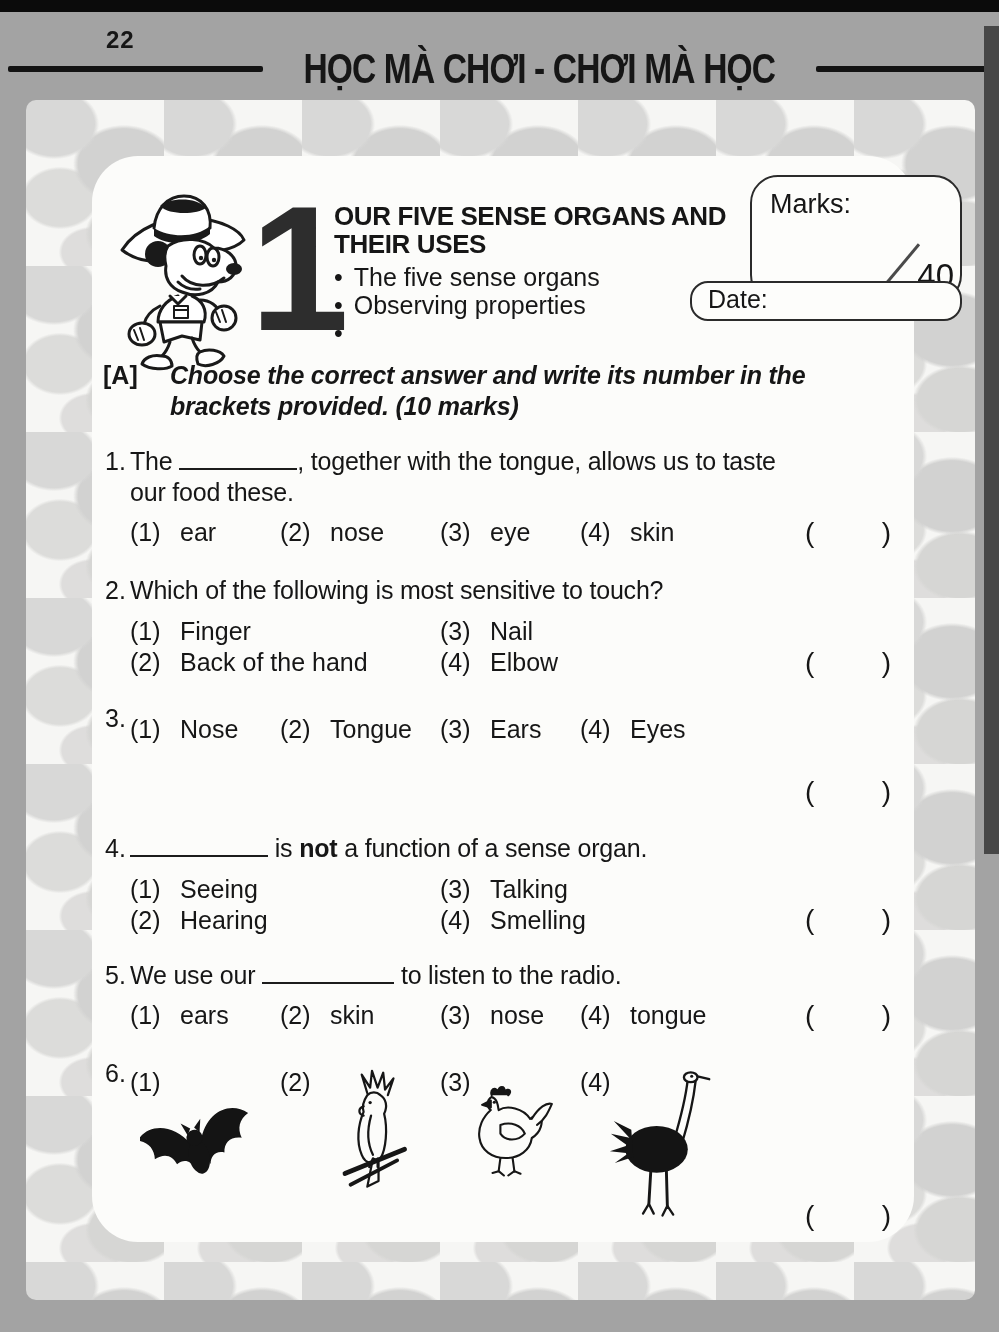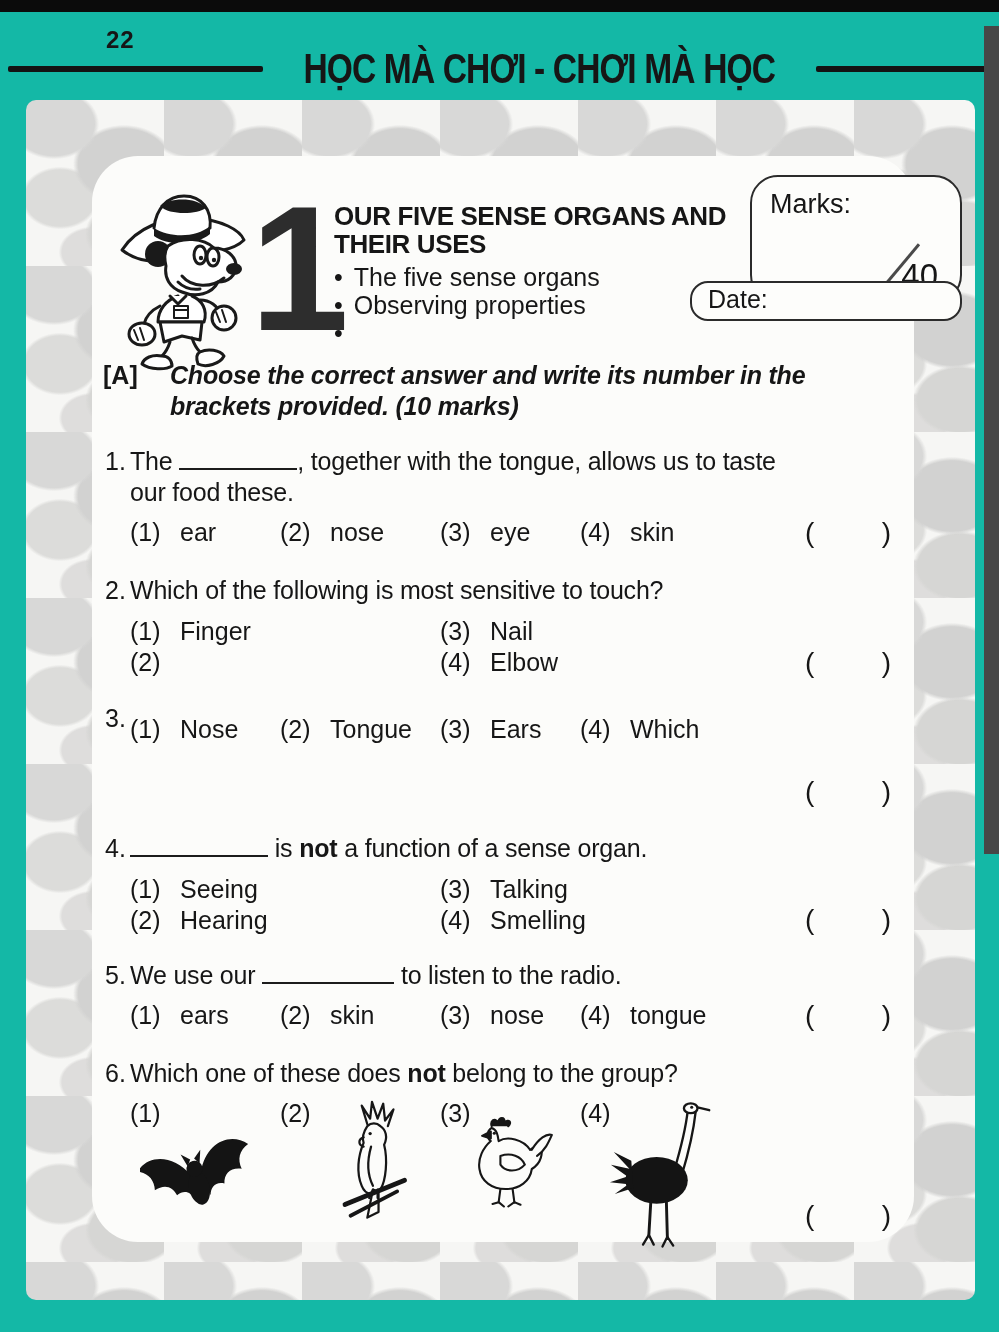--- a/index.html
+++ b/index.html
@@ -1,16 +1,16 @@
 <!DOCTYPE html>
 <html><head>
 <meta charset="utf-8">
 <style>
   html,body{margin:0;padding:0;background:#e8e8e8;}
-  .page{position:relative;width:999px;height:1332px;margin:0 auto;background:#14b8a6;overflow:hidden;
+  .page{position:relative;width:999px;height:1332px;margin:0 auto;background:#a3a3a3;overflow:hidden;
         font-family:"Liberation Sans",sans-serif;color:#161616;}
 
   
   .top-bar{position:absolute;left:0;top:0;width:100%;height:12px;background:#0b0b0b;}
   .page-num{position:absolute;left:106px;top:26px;font-size:24px;font-weight:bold;letter-spacing:1px;}
   .header-rule-row{position:absolute;top:52px;left:8px;right:12px;display:flex;align-items:center;height:34px;justify-content:center;}
   .rule{height:6px;background:#131313;border-radius:2px;}
   .rule.left{width:255px;}
   .rule.right{flex:1;}
   .main-title{font-size:39px;font-weight:bold;margin:0 2px;white-space:nowrap;letter-spacing:-1px;
@@ -36,21 +36,21 @@
   .lesson-title .t{font-size:26px;font-weight:bold;line-height:28px;letter-spacing:-0.4px;}
   .lesson-bullets{margin-top:5px;}
   .bullet-item{font-size:25px;line-height:28px;display:flex;}
   .bullet-dot{margin-right:11px;}
 
   
   .marks-box{position:absolute;left:750px;top:147px;width:208px;height:124px;background:#fdfdfb;
              border:2.5px solid #2b2b2b;border-radius:28px;margin-top:28px;}
   .marks-label{position:absolute;left:18px;top:12px;font-size:27px;}
   .marks-slash{position:absolute;left:98px;top:98px;width:84px;height:3px;background:#4a4a4a;transform:rotate(-50deg);}
-  .marks-total{position:absolute;right:22px;bottom:6px;font-size:33px;}
+  .marks-total{position:absolute;right:6px;bottom:6px;font-size:33px;}
   .date-box{position:absolute;left:690px;top:281px;width:268px;height:36px;background:#fdfdfb;
             border:2px solid #2b2b2b;border-radius:18px;}
   .date-label{position:absolute;left:16px;top:2px;font-size:25px;}
 
   
   .section-head{position:absolute;left:103px;top:360px;display:flex;}
   .section-label{font-weight:bold;font-size:25px;width:67px;flex:none;line-height:31px;}
   .section-instruction{font-weight:bold;font-size:25px;line-height:31px;letter-spacing:-0.2px;white-space:nowrap;font-style:italic;}
 
   
@@ -209,20 +209,21 @@
             <div class="option">
               <span class="opt-num">(1)</span>
               <span class="opt-label">Finger</span>
             </div>
             <div class="option">
               <span class="opt-num">(3)</span>
               <span class="opt-label">Nail</span>
             </div>
             <div class="option">
               <span class="opt-num">(2)</span>
+              <span class="opt-label">Back of the hand</span>
             </div>
             <div class="option">
               <span class="opt-num">(4)</span>
               <span class="opt-label">Elbow</span>
             </div>
           </div>
         </div>
         <div class="bracket">
           <span>(</span>
           <span>)</span>
@@ -239,21 +240,21 @@
             <div class="option">
               <span class="opt-num">(2)</span>
               <span class="opt-label">Tongue</span>
             </div>
             <div class="option">
               <span class="opt-num">(3)</span>
               <span class="opt-label">Ears</span>
             </div>
             <div class="option">
               <span class="opt-num">(4)</span>
-              <span class="opt-label">Which</span>
+              <span class="opt-label">Eyes</span>
             </div>
           </div>
         </div>
         <div class="bracket">
           <span>(</span>
           <span>)</span>
         </div>
       </div>
       <div class="question q4">
         <div class="q-num">4.</div>
@@ -307,21 +308,20 @@
           </div>
         </div>
         <div class="bracket">
           <span>(</span>
           <span>)</span>
         </div>
       </div>
       <div class="question q6">
         <div class="q-num">6.</div>
         <div class="q-body">
-          <div class="q-text"><span>Which one of these does </span><span class="b">not</span><span> belong to the group?</span></div>
           <div class="q-options images">
             <div class="option"><span class="opt-num">(1)</span><span class="opt-img bat">
                 <svg viewBox="0 0 120 90" xmlns="http://www.w3.org/2000/svg">
     <g fill="#141414" transform="rotate(-14 60 45)">
       <path d="M52 36 C 40 12 16 6 2 20 C 12 24 16 32 14 42 C 24 38 32 42 34 52 C 42 48 48 52 50 60 Z"></path>
       <path d="M62 36 C 74 8 100 4 114 20 C 104 24 100 32 102 42 C 92 38 84 42 82 52 C 74 48 68 52 66 60 Z"></path>
       <ellipse cx="57" cy="50" rx="10" ry="17"></ellipse>
       <circle cx="57" cy="31" r="8"></circle>
       <path d="M51 27 L47 14 L55 21 Z"></path>
       <path d="M63 27 L67 14 L59 21 Z"></path>

